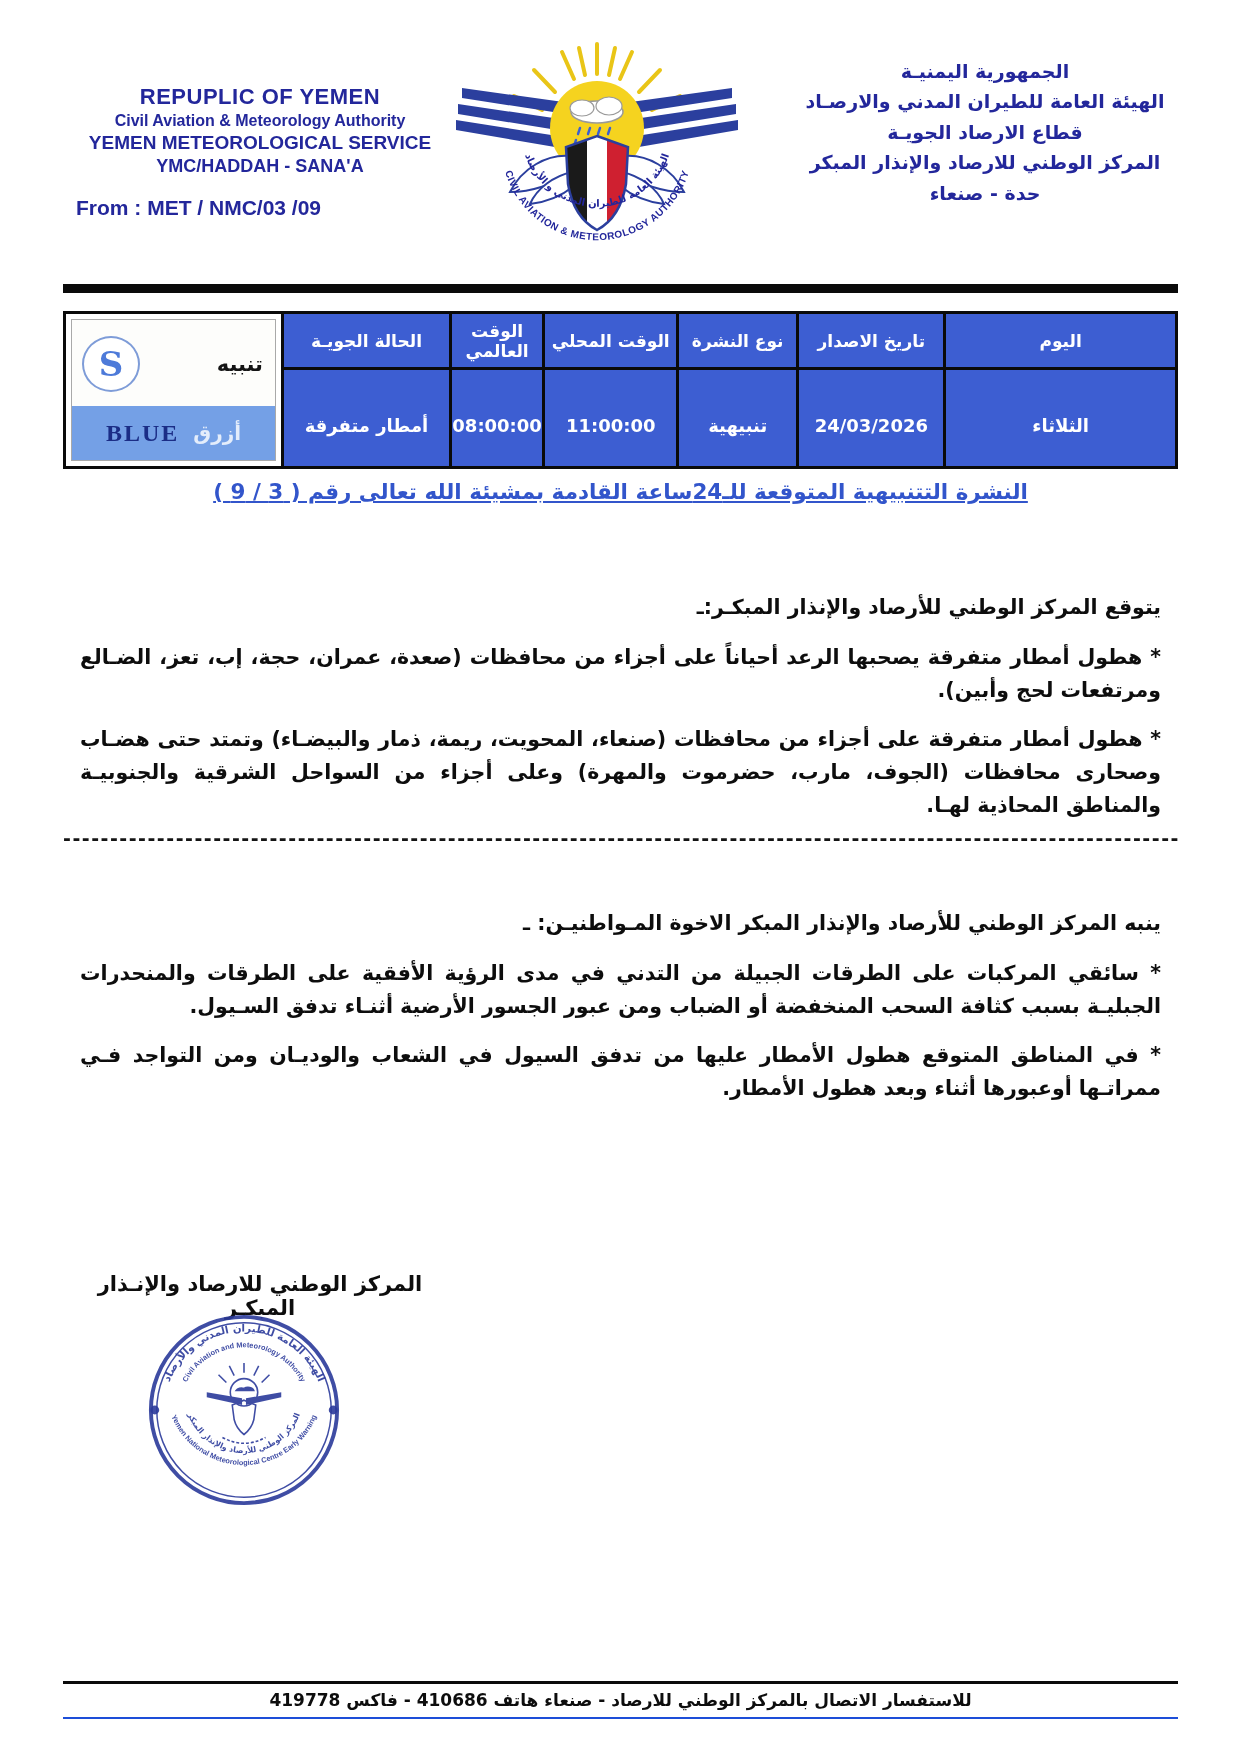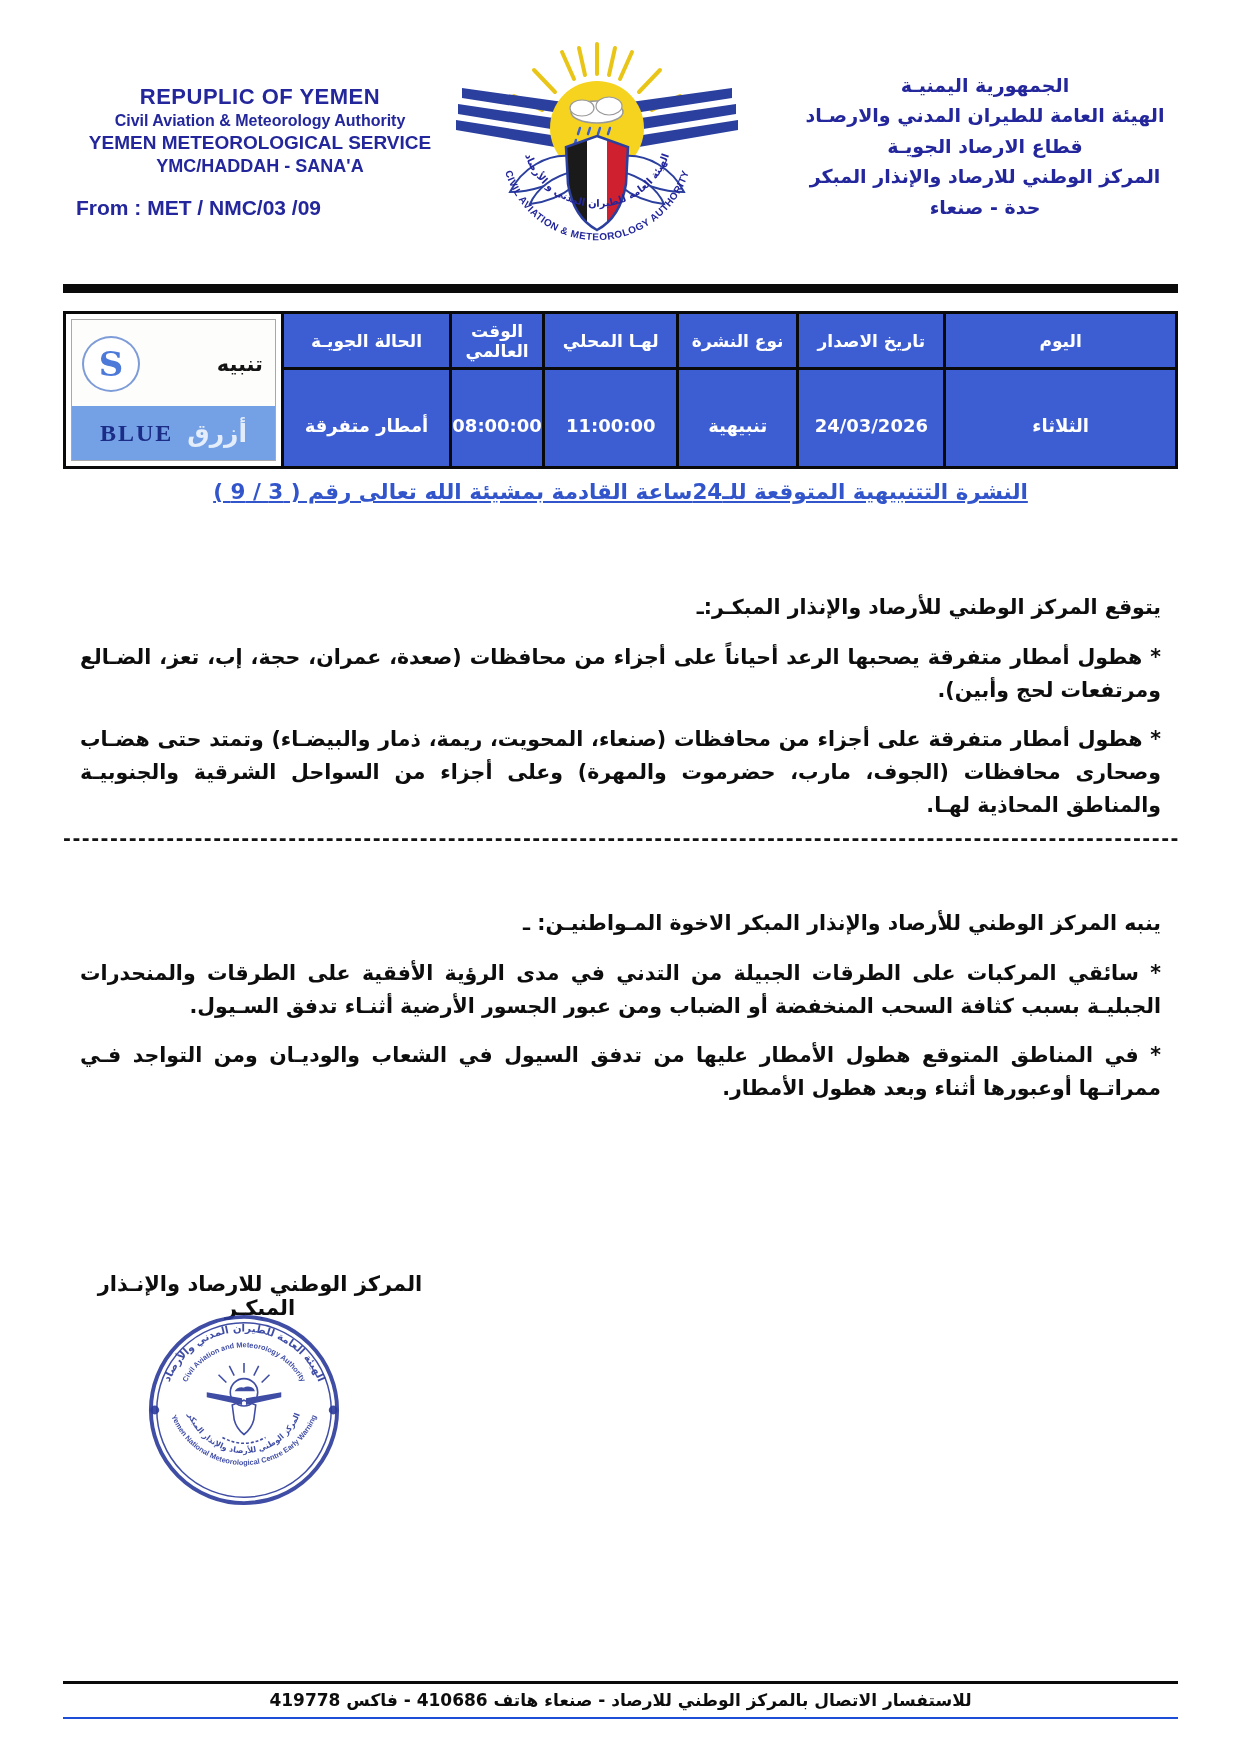--- a/index.html
+++ b/index.html
@@ -19,21 +19,21 @@
   .hdr-left .l1{font-size:22px;letter-spacing:.5px;}
   .hdr-left .l2{font-size:16px;margin-top:2px;}
   .hdr-left .l3{font-size:19px;margin-top:2px;}
   .hdr-left .l4{font-size:18px;margin-top:2px;}
   .hdr-from{
     position:absolute;top:196px;left:76px;
     color:#23279b;font-family:"Liberation Sans",sans-serif;
     font-weight:bold;font-size:21px;
   }
   .hdr-right{
-    position:absolute;top:70px;left:775px;width:420px;
+    position:absolute;top:56px;left:775px;width:420px;
     text-align:center;color:#23279b;direction:rtl;
     font-weight:bold;font-size:19px;line-height:1.6;
   }
   .logo-wrap{position:absolute;top:36px;left:452px;width:290px;height:215px;}
   
   .black-bar{position:absolute;top:284px;left:63px;width:1115px;height:9px;background:#0a0a0a;}
   
   .tbl{
     position:absolute;top:311px;left:63px;width:1115px;height:158px;
     border:3px solid #0a0a0a;display:flex;box-sizing:border-box;
@@ -49,21 +49,21 @@
   .s-circle{
     width:54px;height:52px;border:2px solid #7e9cd8;border-radius:50%;
     display:flex;align-items:center;justify-content:center;
     color:#4d7ad9;font-family:"DejaVu Serif",serif;font-size:34px;font-weight:bold;background:#fff;
   }
   .badge-alert{direction:rtl;color:#141414;font-weight:bold;font-size:21px;}
   .badge-bottom{
     height:54px;display:flex;align-items:center;justify-content:center;gap:14px;
   }
   .badge-blue-en{font-family:"Liberation Serif",serif;font-weight:bold;font-size:24px;color:#1b2d86;letter-spacing:2px;}
-  .badge-blue-ar{direction:rtl;font-weight:bold;font-size:25px;color:#e4edfb;}
+  .badge-blue-ar{direction:rtl;font-weight:bold;font-size:20px;color:#e4edfb;}
   .tbl-main{flex:1;display:flex;flex-direction:column;}
   .tbl-row{display:flex;}
   .tbl-row.head{height:53px;border-bottom:3px solid #0a0a0a;}
   .tbl-row.data{flex:1;}
   .tbl-cell{
     box-sizing:border-box;background:#3d5ed2;color:#ffffff;
     display:flex;align-items:center;justify-content:center;
     direction:rtl;font-weight:bold;text-align:center;
     border-left:3px solid #0a0a0a;
   }
@@ -216,21 +216,21 @@
         <div class="badge-bottom" style="background:#74a0e6;">
           <span class="badge-blue-en">BLUE</span>
           <span class="badge-blue-ar">أزرق</span>
         </div>
       </div>
     </div>
     <div class="tbl-main">
       <div class="tbl-row head">
         <div class="tbl-cell c0">الحالة الجويـة</div>
         <div class="tbl-cell c1">الوقت العالمي</div>
-        <div class="tbl-cell c2">لهـا المحلي</div>
+        <div class="tbl-cell c2">الوقت المحلي</div>
         <div class="tbl-cell c3">نوع النشرة</div>
         <div class="tbl-cell c4">تاريخ الاصدار</div>
         <div class="tbl-cell c5">اليوم</div>
       </div>
       <div class="tbl-row data">
         <div class="tbl-cell c0">أمطار متفرقة</div>
         <div class="tbl-cell c1">08:00:00</div>
         <div class="tbl-cell c2">11:00:00</div>
         <div class="tbl-cell c3">تنبيهية</div>
         <div class="tbl-cell c4">24/03/2026</div>

